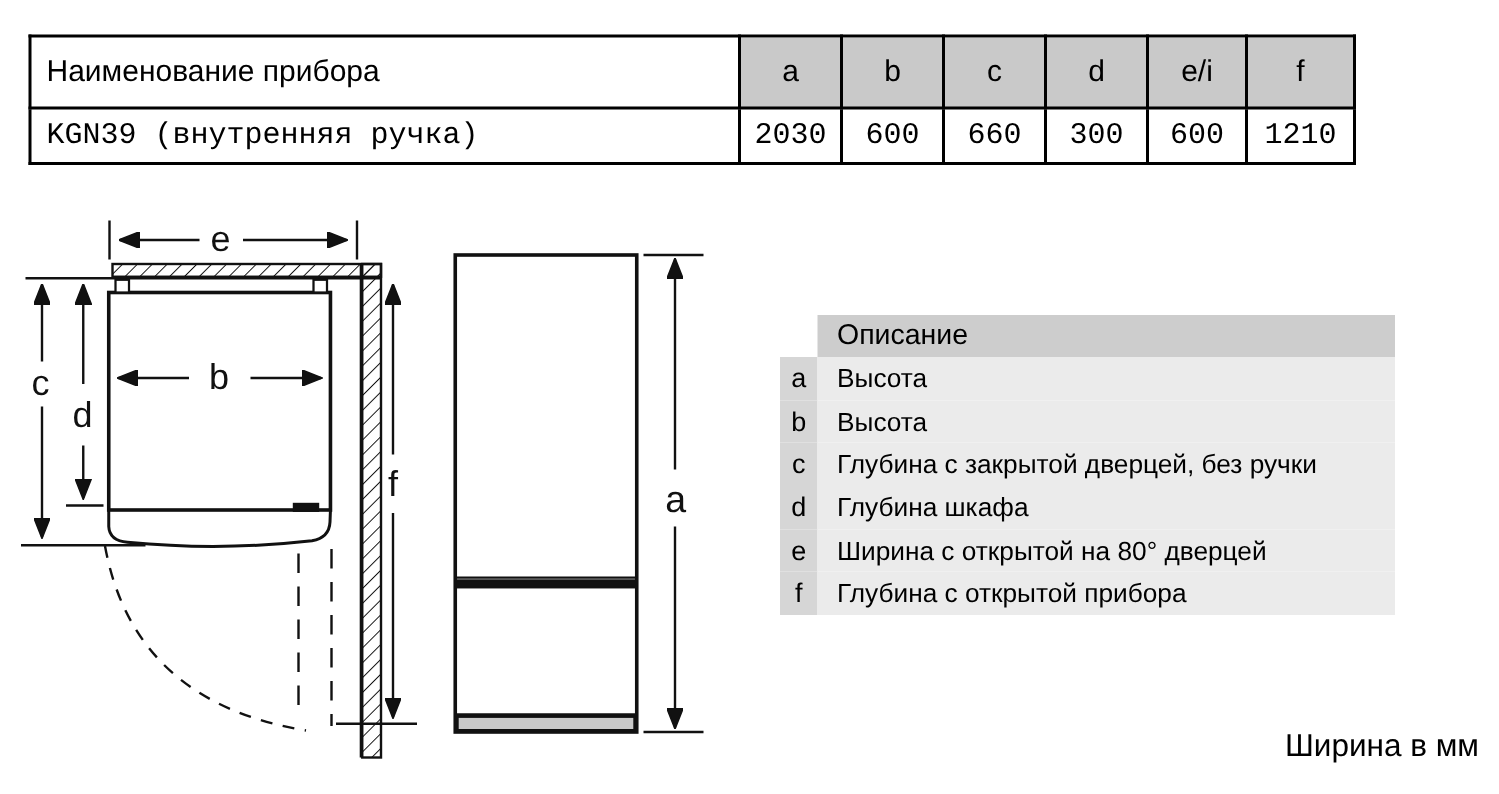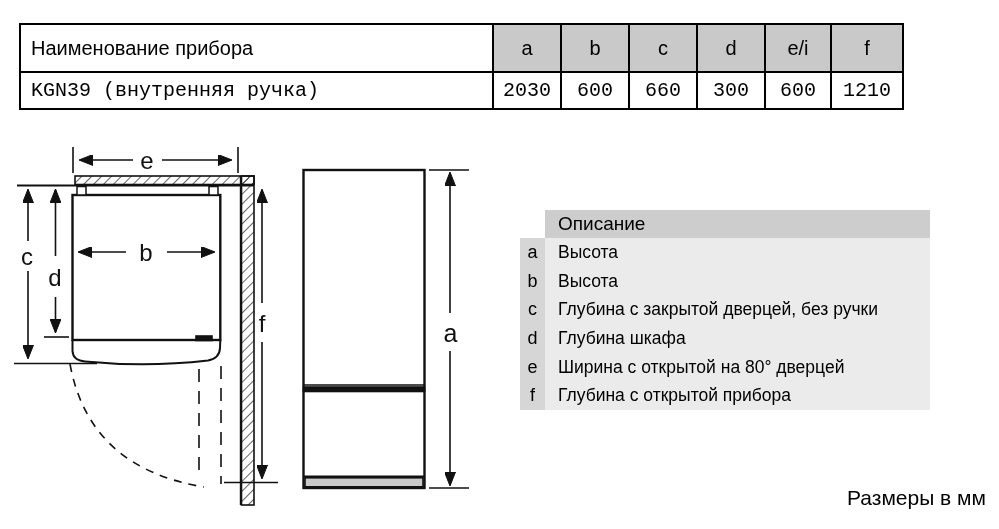--- a/index.html
+++ b/index.html
@@ -174,15 +174,15 @@
     <div class="legend-row">
       <div class="legend-key">e</div>
       <div class="legend-label">Ширина с открытой на 80° дверцей</div>
     </div>
     <div class="legend-row">
       <div class="legend-key">f</div>
       <div class="legend-label">Глубина с открытой прибора</div>
     </div>
   </div>
 
-  <div class="units">Размеры в мм</div>
+  <div class="units">Ширина в мм</div>
 
 </div>
 
 </body></html>

